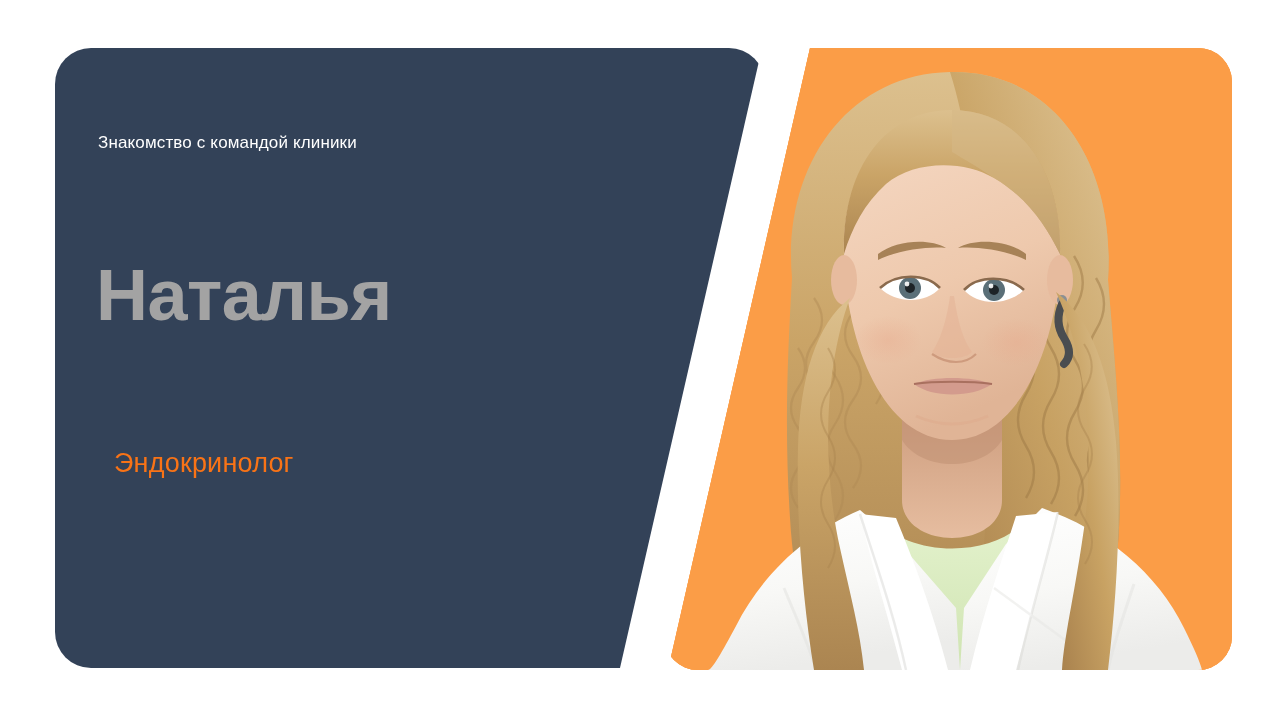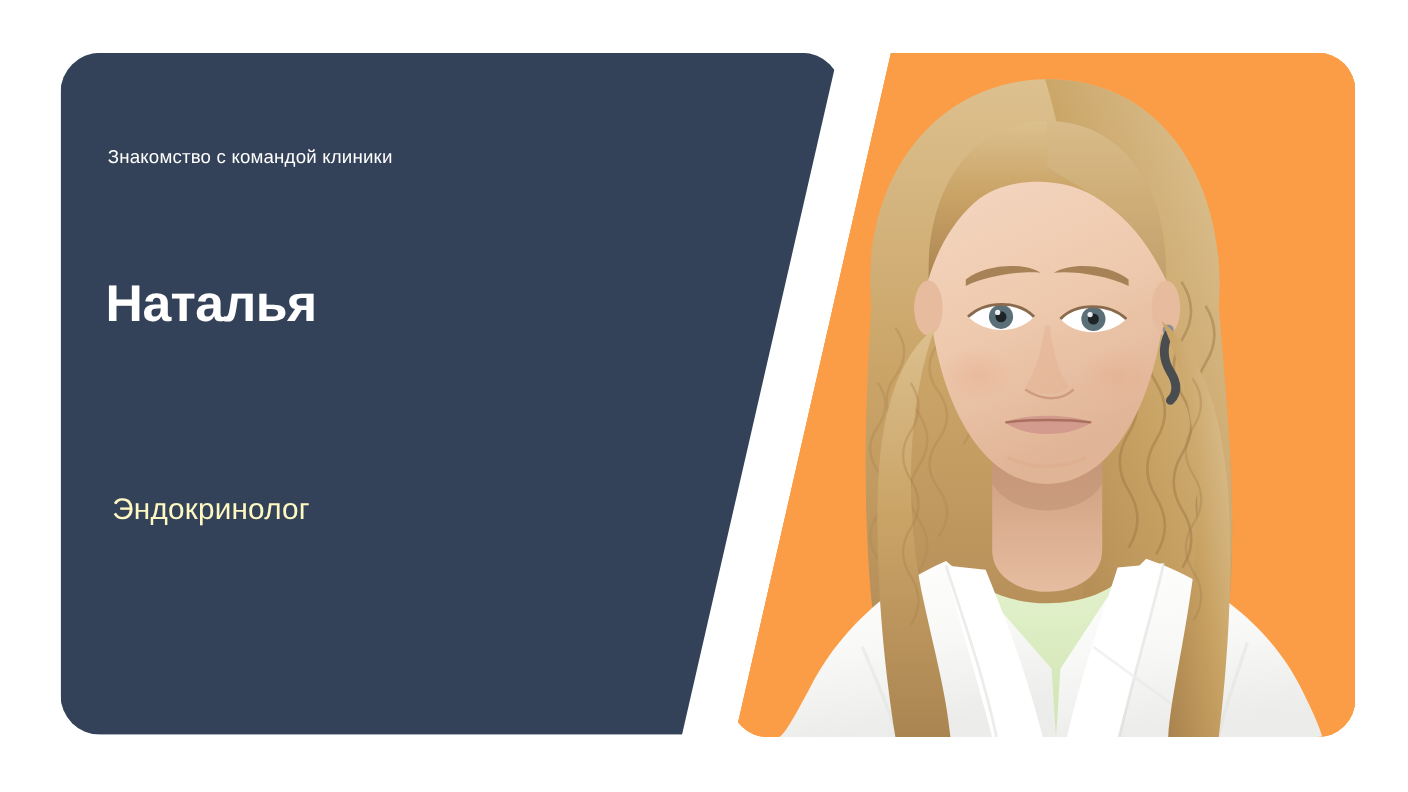--- a/index.html
+++ b/index.html
@@ -40,36 +40,36 @@
     left:0; top:85px;
     font-size:17px;
     font-weight:400;
     letter-spacing:0.15px;
     color:#ffffff;
     white-space:nowrap;
   }
 
   .name {
     position:absolute;
-    left:-2px; top:184px;
-    font-size:47px;
+    left:-2px; top:203px;
+    font-size:72px;
     font-weight:700;
     line-height:88px;
     letter-spacing:-0.5px;
-    color:#ffffff;
+    color:#a3a3a3;
   }
   .name .line { display:block; white-space:nowrap; }
 
   .role {
     position:absolute;
-    left:4px; top:400px;
+    left:16px; top:400px;
     font-size:27px;
     font-weight:400;
     letter-spacing:0.2px;
-    color:#fef9c3;
+    color:#f97316;
     white-space:nowrap;
   }
 
   
   .photo-panel {
     position:absolute;
     left:664px; top:48px;
     width:568px; height:622px;
     border-radius:34px;
     overflow:hidden;

